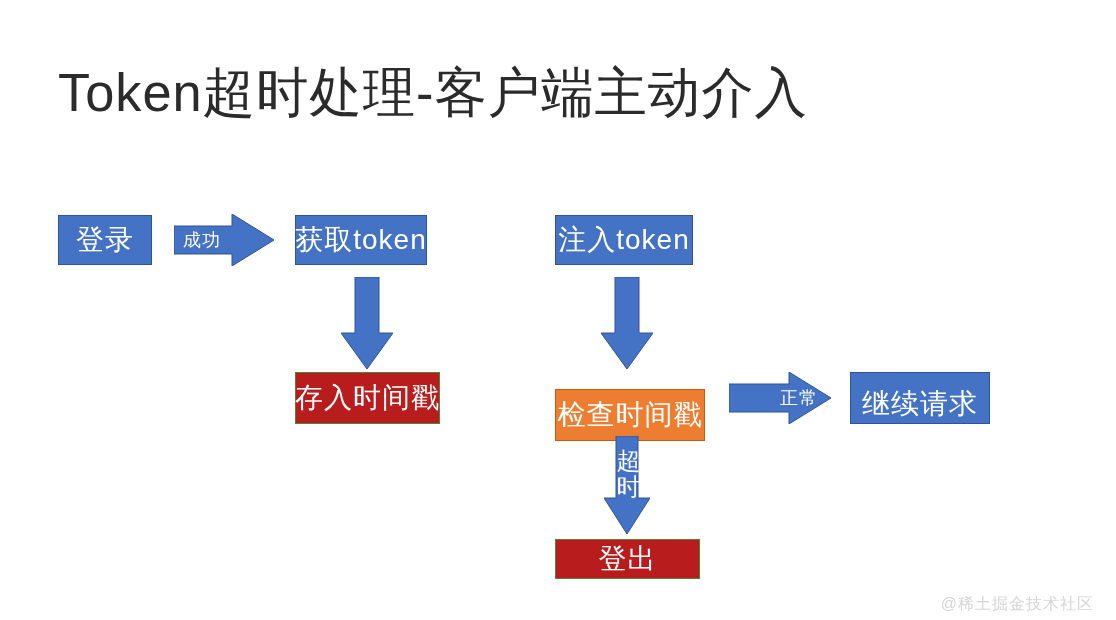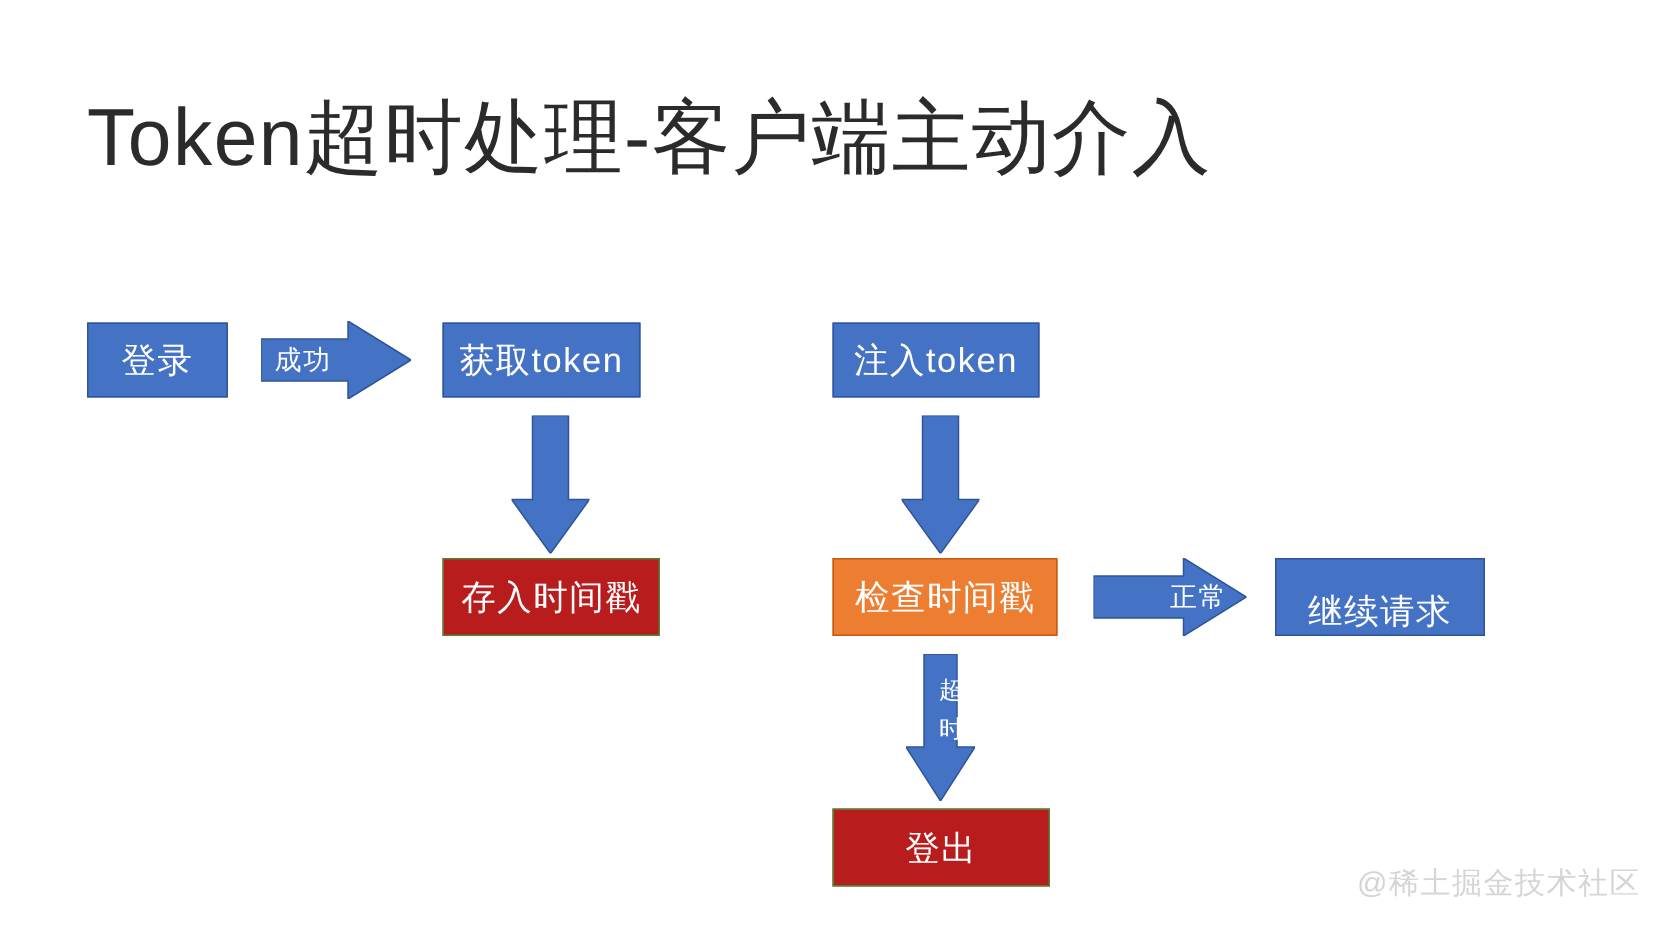--- a/index.html
+++ b/index.html
@@ -36,62 +36,62 @@
     transform-origin: left center;
   }
 
   
   .node {
     position: absolute;
     display: flex;
     align-items: center;
     justify-content: center;
     color: #ffffff;
-    font-size: 23px;
+    font-size: 28px;
     letter-spacing: 1px;
     box-sizing: border-box;
     white-space: nowrap;
   }
   .node.blue   { background: #4472C4; border: 1px solid #2f5597; }
   .node.green  { background: #b91c1c; border: 1px solid #548235; }
-  .node.orange { background: #ED7D31; border: 1px solid #c55a11; }
+  .node.orange { background: #ED7D31; border: 1px solid #c55a11; margin-top: 17px; }
 
   
   .arrow-right {
     position: absolute;
   }
   .arrow-down {
     position: absolute;
   }
   .arrow-right svg, .arrow-down svg { display: block; }
 
   .arrow-label {
     position: absolute;
     color: #ffffff;
     font-size: 18px;
     letter-spacing: 1px;
     white-space: nowrap;
     pointer-events: none;
   }
   .arrow-label.vertical {
     width: 28px;
-    text-align: right;
+    text-align: center;
     line-height: 26px;
-    font-size: 16px;
+    font-size: 24px;
     white-space: normal;
     word-break: break-all;
   }
 
   
   .watermark {
     position: absolute;
     right: 22px;
-    bottom: 18px;
+    bottom: 5px;
     color: #d5d5d5;
-    font-size: 20px;
+    font-size: 16px;
     letter-spacing: 1px;
     white-space: nowrap;
   }
 </style>
 </head>
 <body>
 
 <div id="canvas">
 
   <div class="slide-title">Token超时处理-客户端主动介入</div>
@@ -146,19 +146,19 @@
     <span>继续请求</span>
   </div>
 
   <div class="arrow-down" style="left:604px; top:436px;">
     <svg width="46" height="98" viewBox="0 0 46 98">
       <polygon points="12,0 34,0 34,62 46,62 23,98 0,62 12,62" fill="#4472C4" stroke="#2f5597" stroke-width="1"></polygon>
     </svg>
   </div>
   <div class="arrow-label vertical" style="left:615px; top:448px;">超时</div>
 
-  <div class="node green" style="left:555px; top:539px; width:145px; height:52px;">
+  <div class="node green" style="left:555px; top:539px; width:145px; height:40px;">
     <span>登出</span>
   </div>
 
   <div class="watermark">@稀土掘金技术社区</div>
 
 </div>
 
 </body></html>

